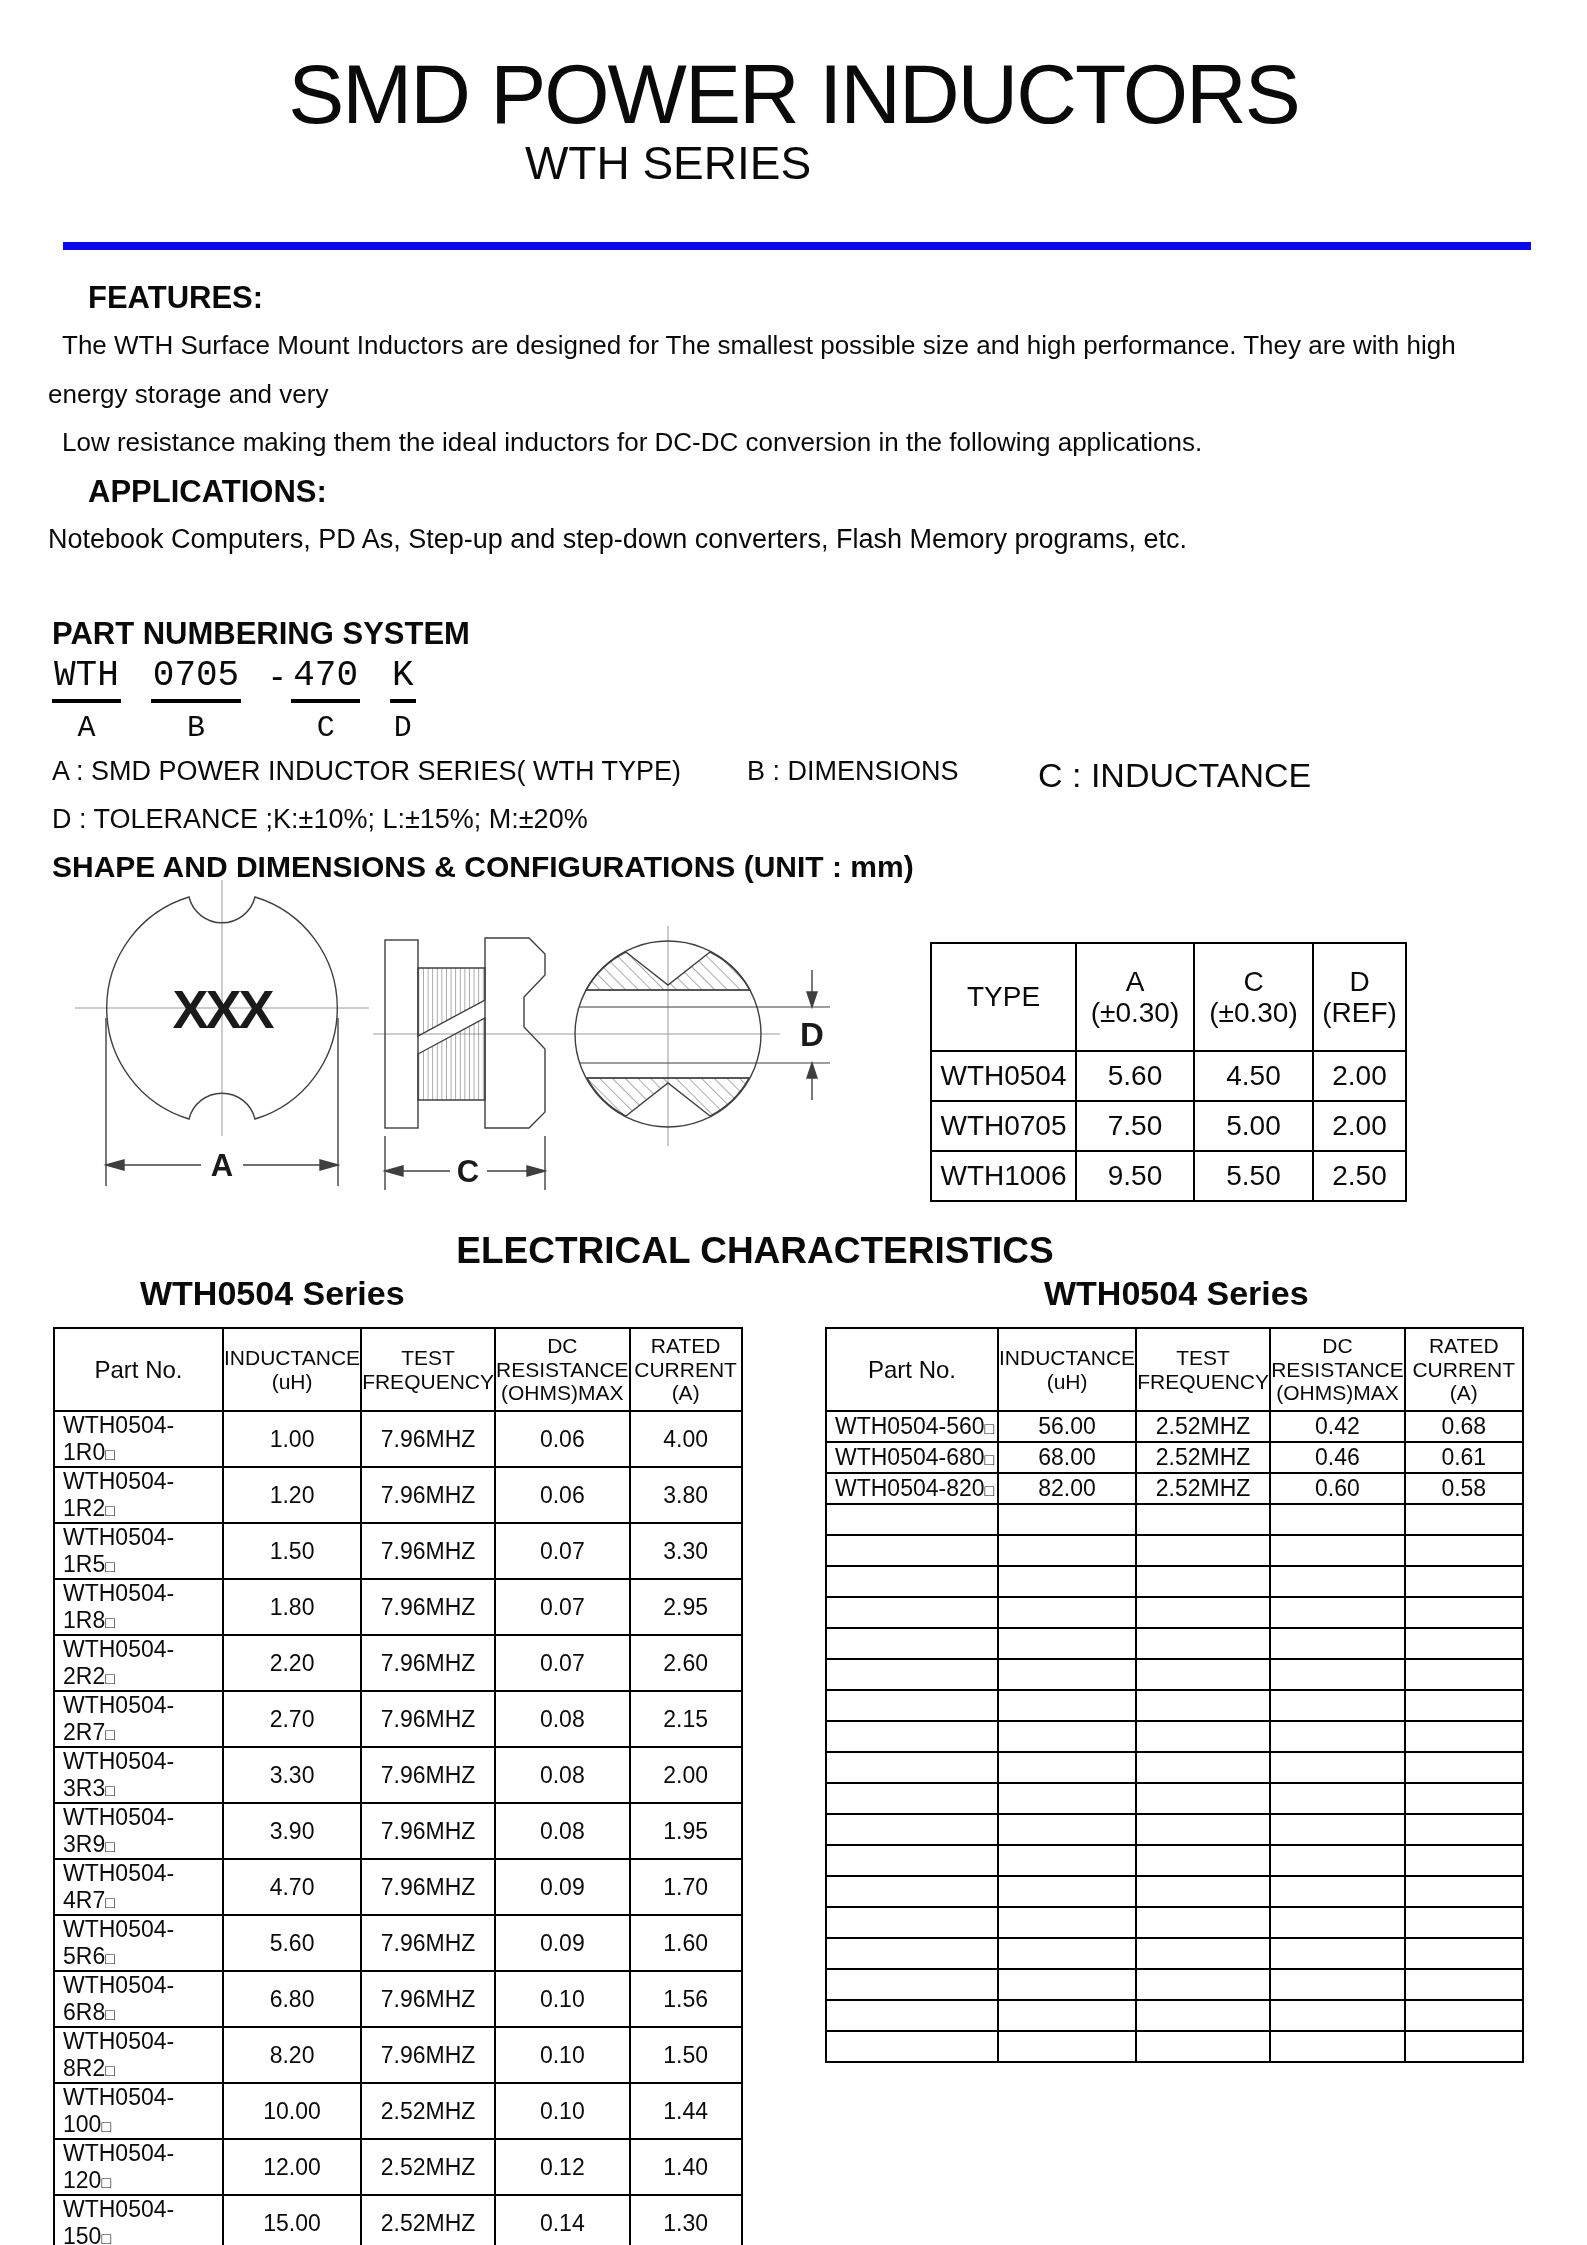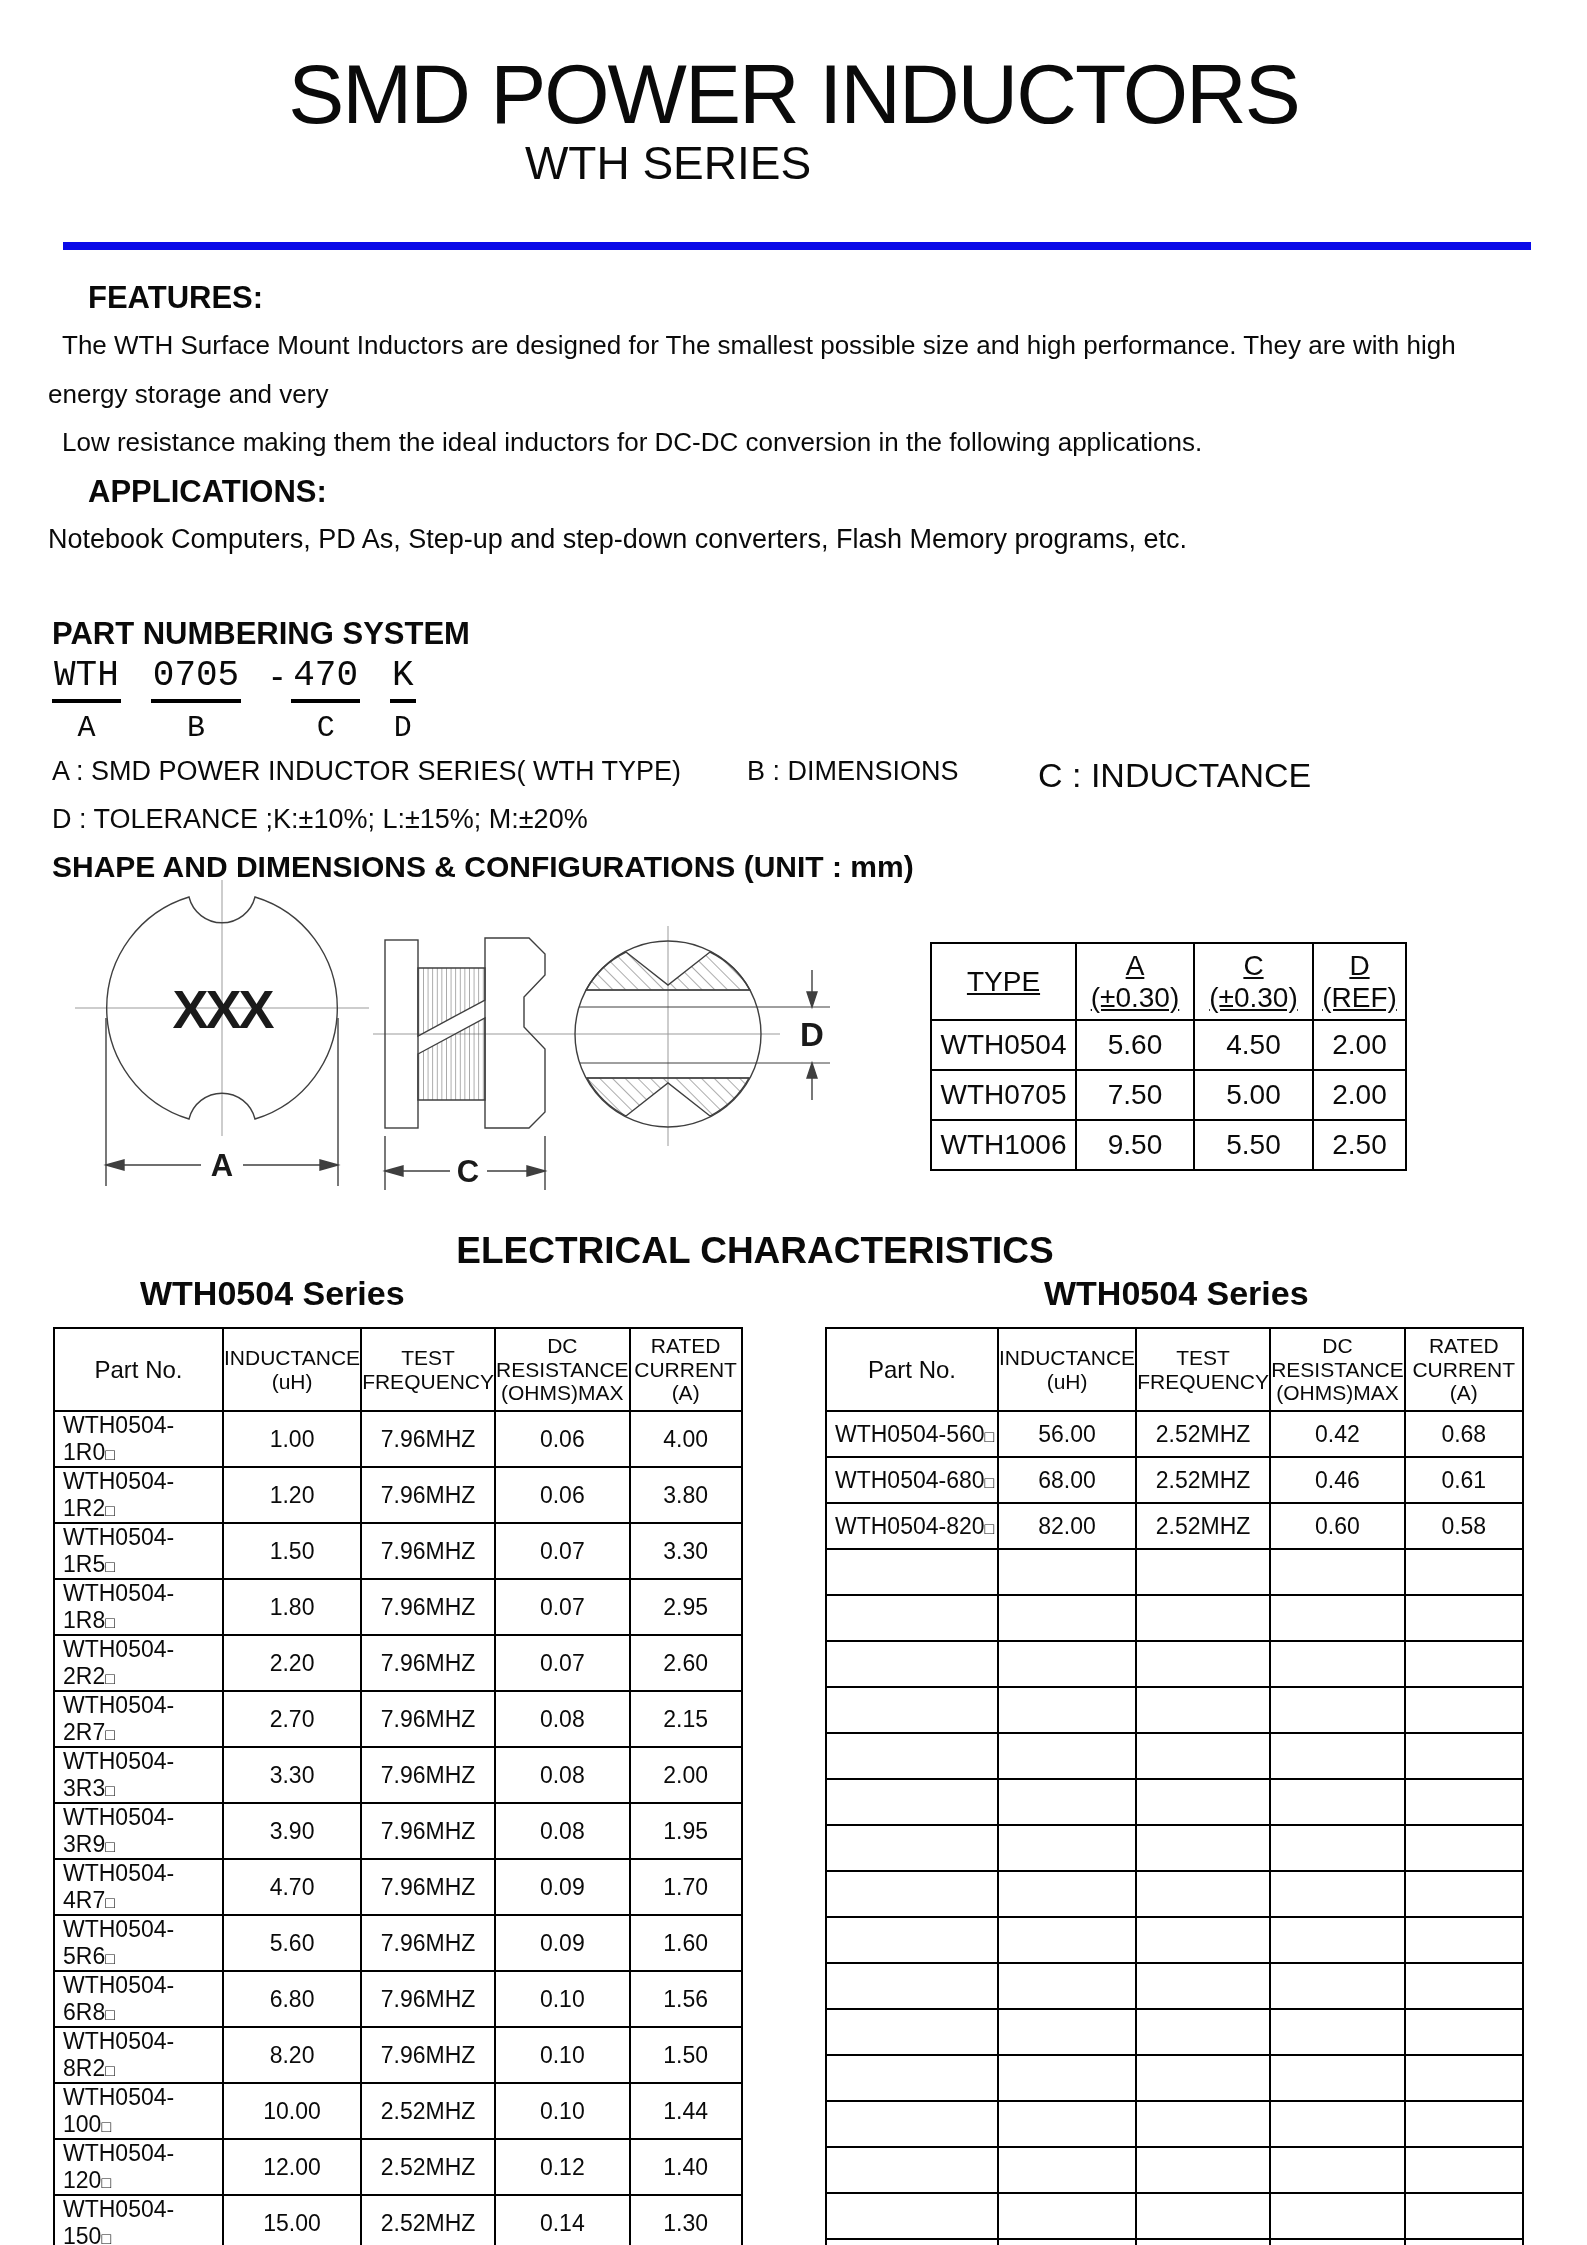--- a/index.html
+++ b/index.html
@@ -37,34 +37,34 @@
   .t-lgb{top:756px;left:747px;font-size:27px;}
   .t-lgc{top:756px;left:1038px;font-size:34px;}
   .t-lgd{top:804px;left:52px;font-size:27px;}
   .h-shape{top:850px;left:52px;font-size:30px;font-weight:bold;}
 
   
   .dimtable{top:942px;left:930px;}
   .dimtable table{border-collapse:collapse;table-layout:fixed;}
   .dimtable th,.dimtable td{border:2px solid #000;font-size:28px;font-weight:normal;
     text-align:center;vertical-align:middle;padding:0;line-height:1.12;white-space:pre-line;}
-  .dimtable thead tr{height:77px;text-decoration:underline;}
+  .dimtable thead tr{height:108px;}
   .dimtable tbody tr{height:50px;}
 
   
   .h-elec{top:1230px;left:0;width:1510px;text-align:center;font-size:37px;font-weight:bold;}
   .h-ser-l{top:1274px;left:140px;font-size:34px;font-weight:bold;}
   .h-ser-r{top:1274px;left:1044px;font-size:34px;font-weight:bold;}
   .etable{position:absolute;top:1327px;}
   .etable-l{left:53px;}
   .etable-r{left:825px;}
   .etable table{border-collapse:collapse;table-layout:fixed;}
   .etable th,.etable td{border:2px solid #000;padding:0;overflow:hidden;vertical-align:middle;}
   .etable thead tr{height:83px;}
-  .etable tbody tr{height:46px;}
+  .etable tbody tr{height:31px;}
   .etable th{font-size:21px;font-weight:normal;text-align:center;line-height:1.14;white-space:pre-line;}
   .etable th.c-part{font-size:24px;}
   .etable td{font-size:23px;text-align:center;}
   .etable td.pn{text-align:left;padding-left:8px;}
   .sq{font-size:16px;}
 
   svg text{font-family:"Liberation Sans","DejaVu Sans",sans-serif;}
 </style>
 </head>
 <body>

